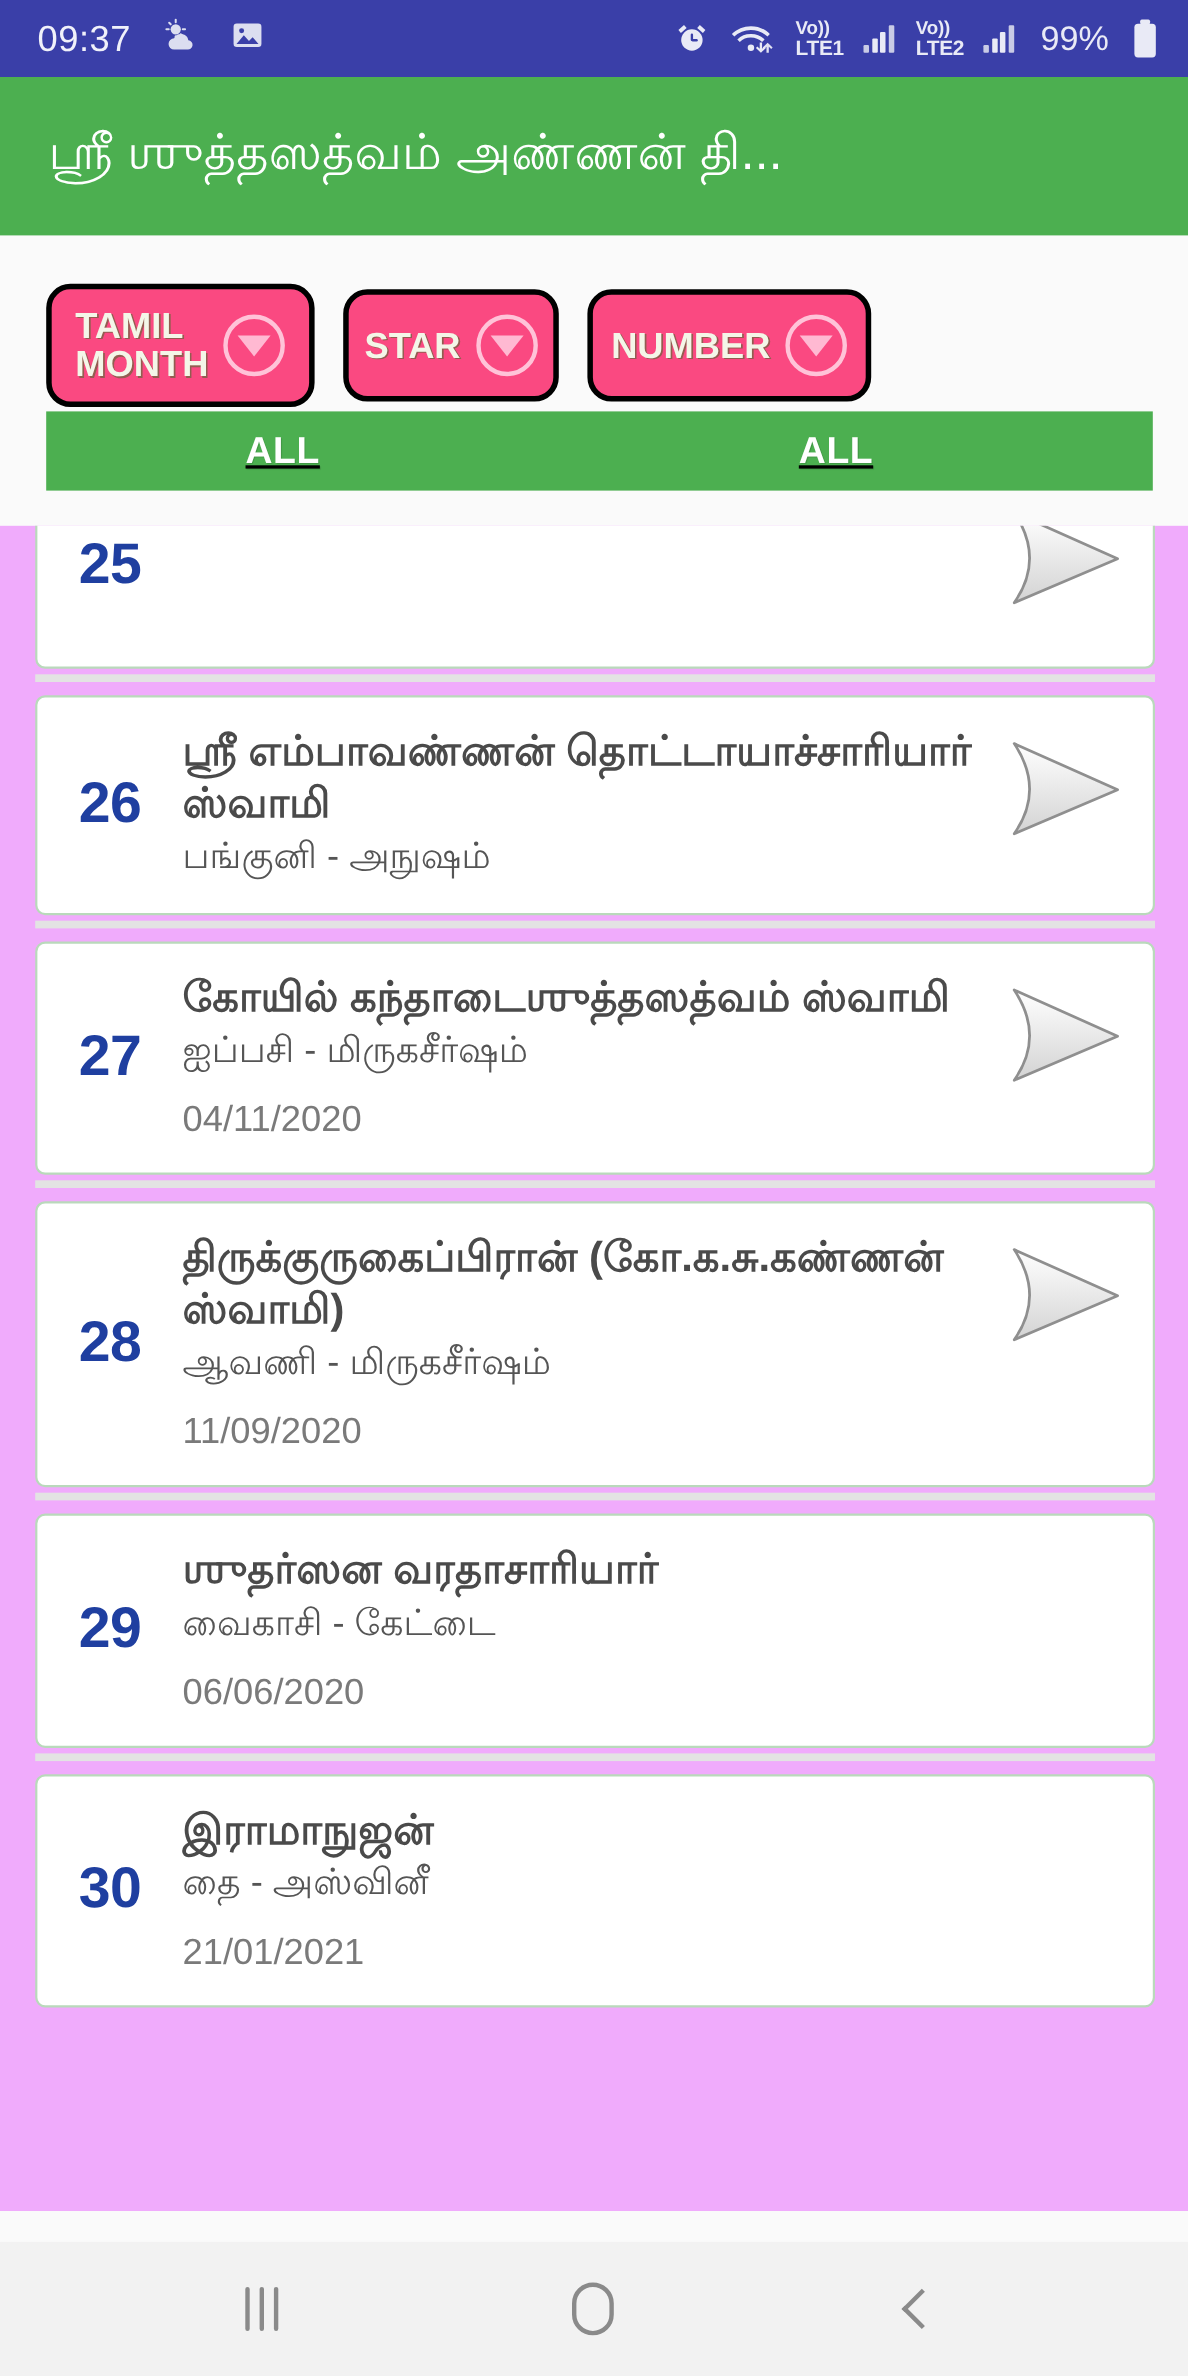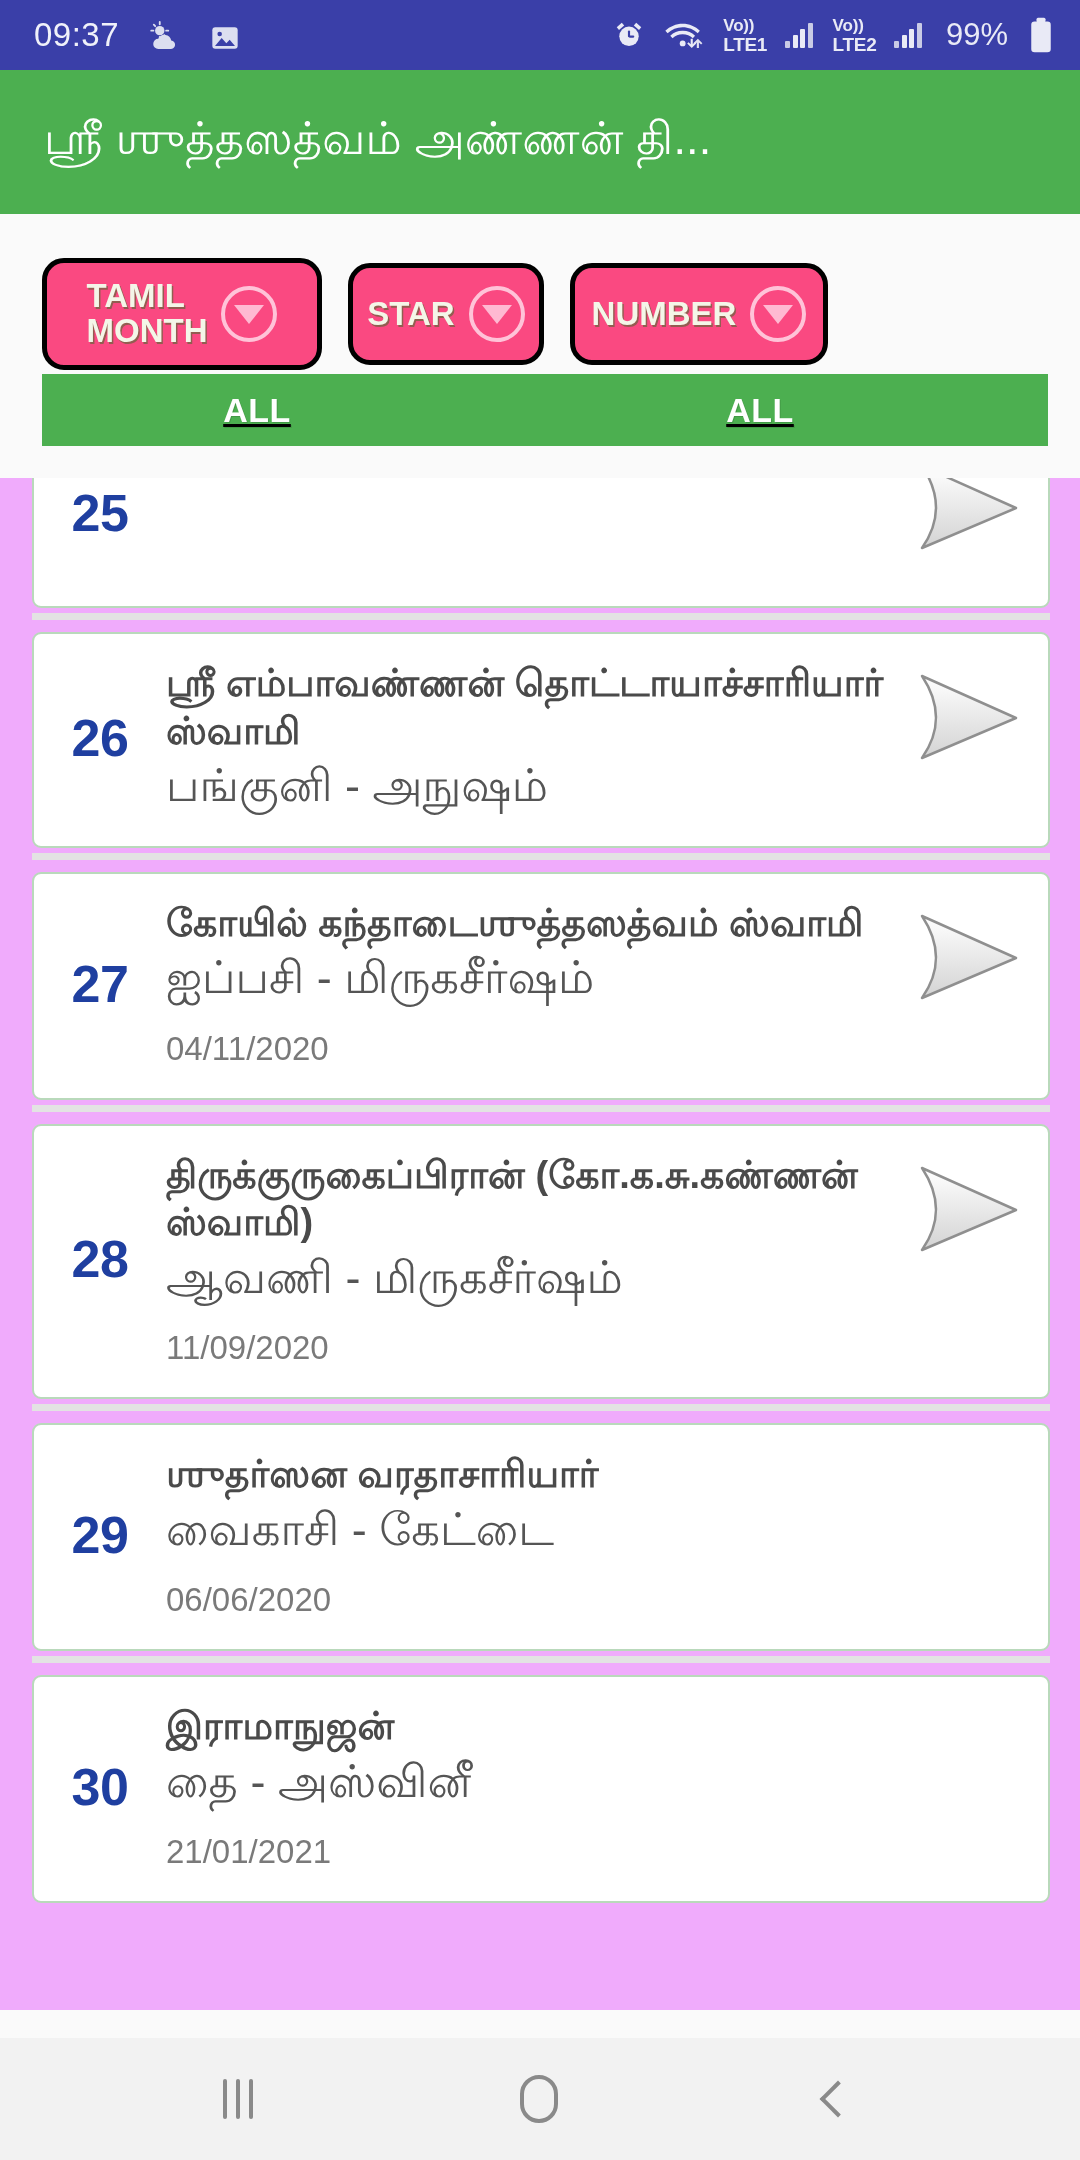--- a/index.html
+++ b/index.html
@@ -21,21 +21,21 @@
     height: 70px;
     background: #3a3fa8;
     display: flex;
     align-items: center;
     justify-content: space-between;
     padding: 0 26px 0 34px;
     color: #e9eaf6;
   }
   .status-left {
     display: flex;
-    align-items: flex-end;
+    align-items: flex-start;
     gap: 28px;
   }
   .status-clock {
     font-size: 33px;
     font-weight: 500;
     letter-spacing: 0.5px;
     color: #f0f1fa;
   }
   .status-right {
     display: flex;
@@ -107,21 +107,21 @@
     background: #fa4981;
     border: 5px solid #000000;
     border-radius: 22px;
     display: flex;
     align-items: center;
     justify-content: center;
     gap: 14px;
     padding: 0 16px;
     position: relative;
   }
-  .filter-btn.tall { width: 280px; height: 112px; }
+  .filter-btn.tall { width: 244px; height: 112px; }
   .filter-btn.reg  { width: 196px; height: 102px; }
   .filter-btn.wide { width: 258px; height: 102px; }
   .filter-label {
     color: #f4f6e8;
     font-size: 33px;
     font-weight: 700;
     line-height: 1.05;
     text-shadow: 1.5px 1.5px 0 rgba(60,110,40,0.55);
     text-align: left;
   }
@@ -210,21 +210,21 @@
     flex-direction: column;
   }
   .card-title {
     color: #4a4a4a;
     font-size: 38px;
     font-weight: 700;
     line-height: 1.25;
   }
   .card-sub {
     color: #555555;
-    font-size: 45px;
+    font-size: 33px;
     font-weight: 400;
     line-height: 1.3;
     margin-top: 2px;
   }
   .card-date {
     color: #7a7a7a;
     font-size: 33px;
     font-weight: 400;
     margin-top: 22px;
   }

